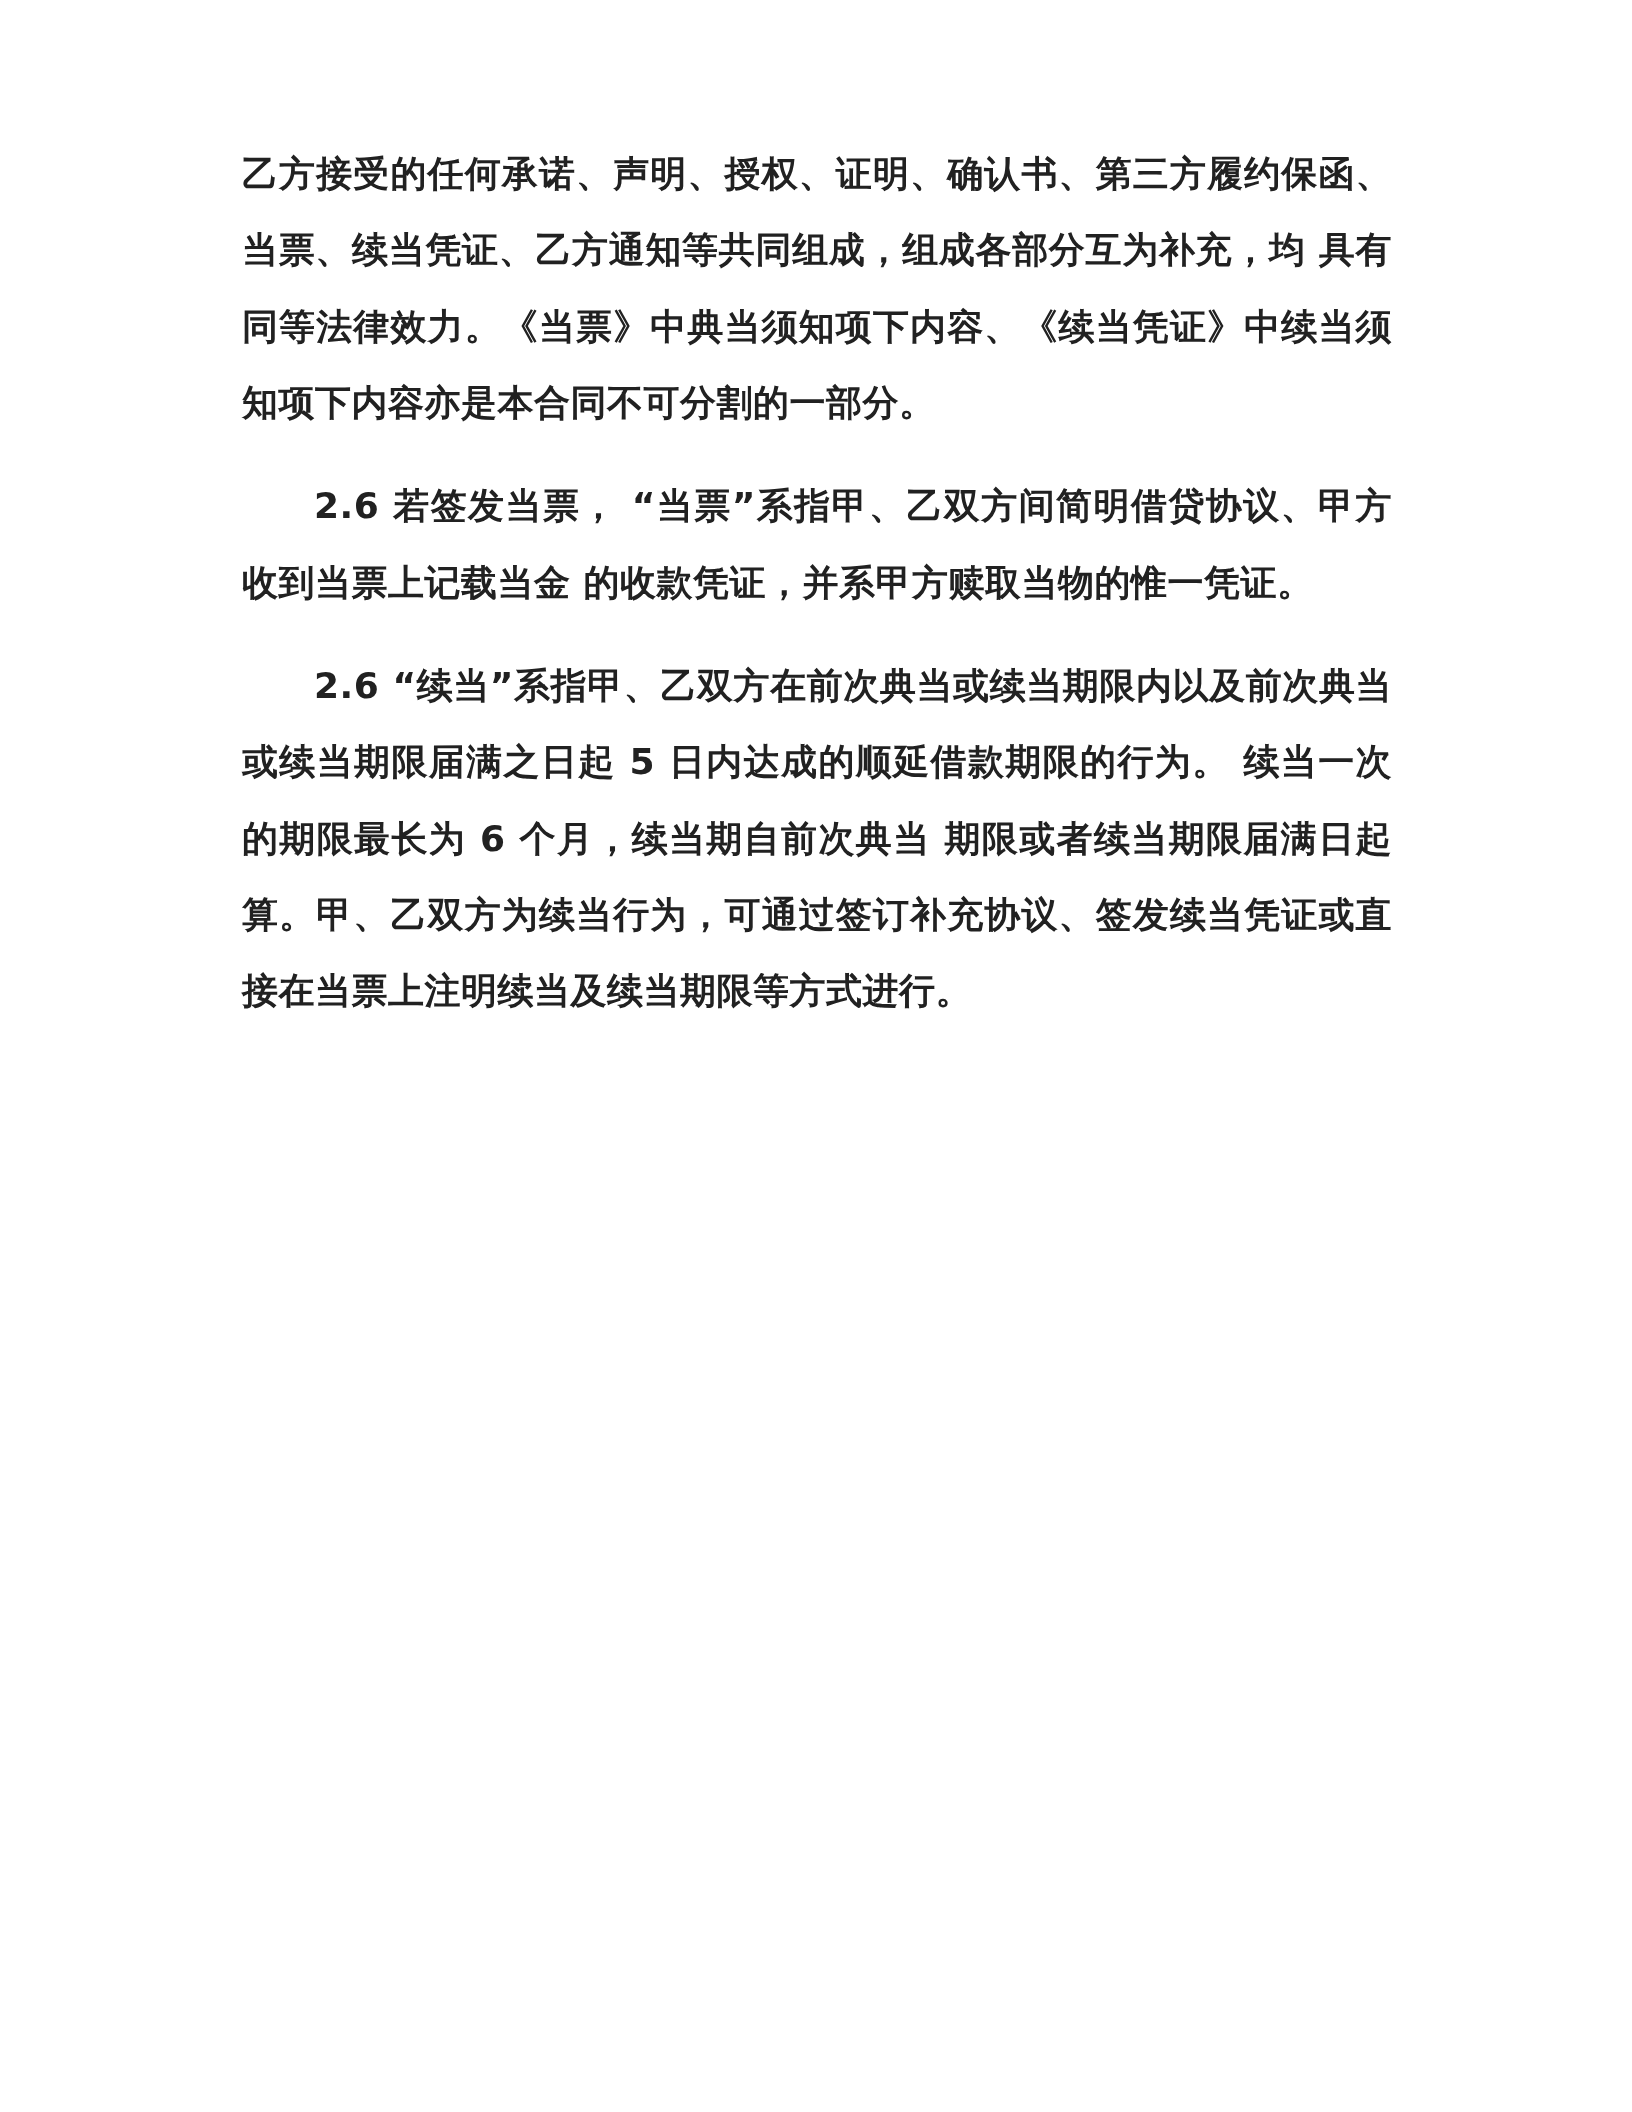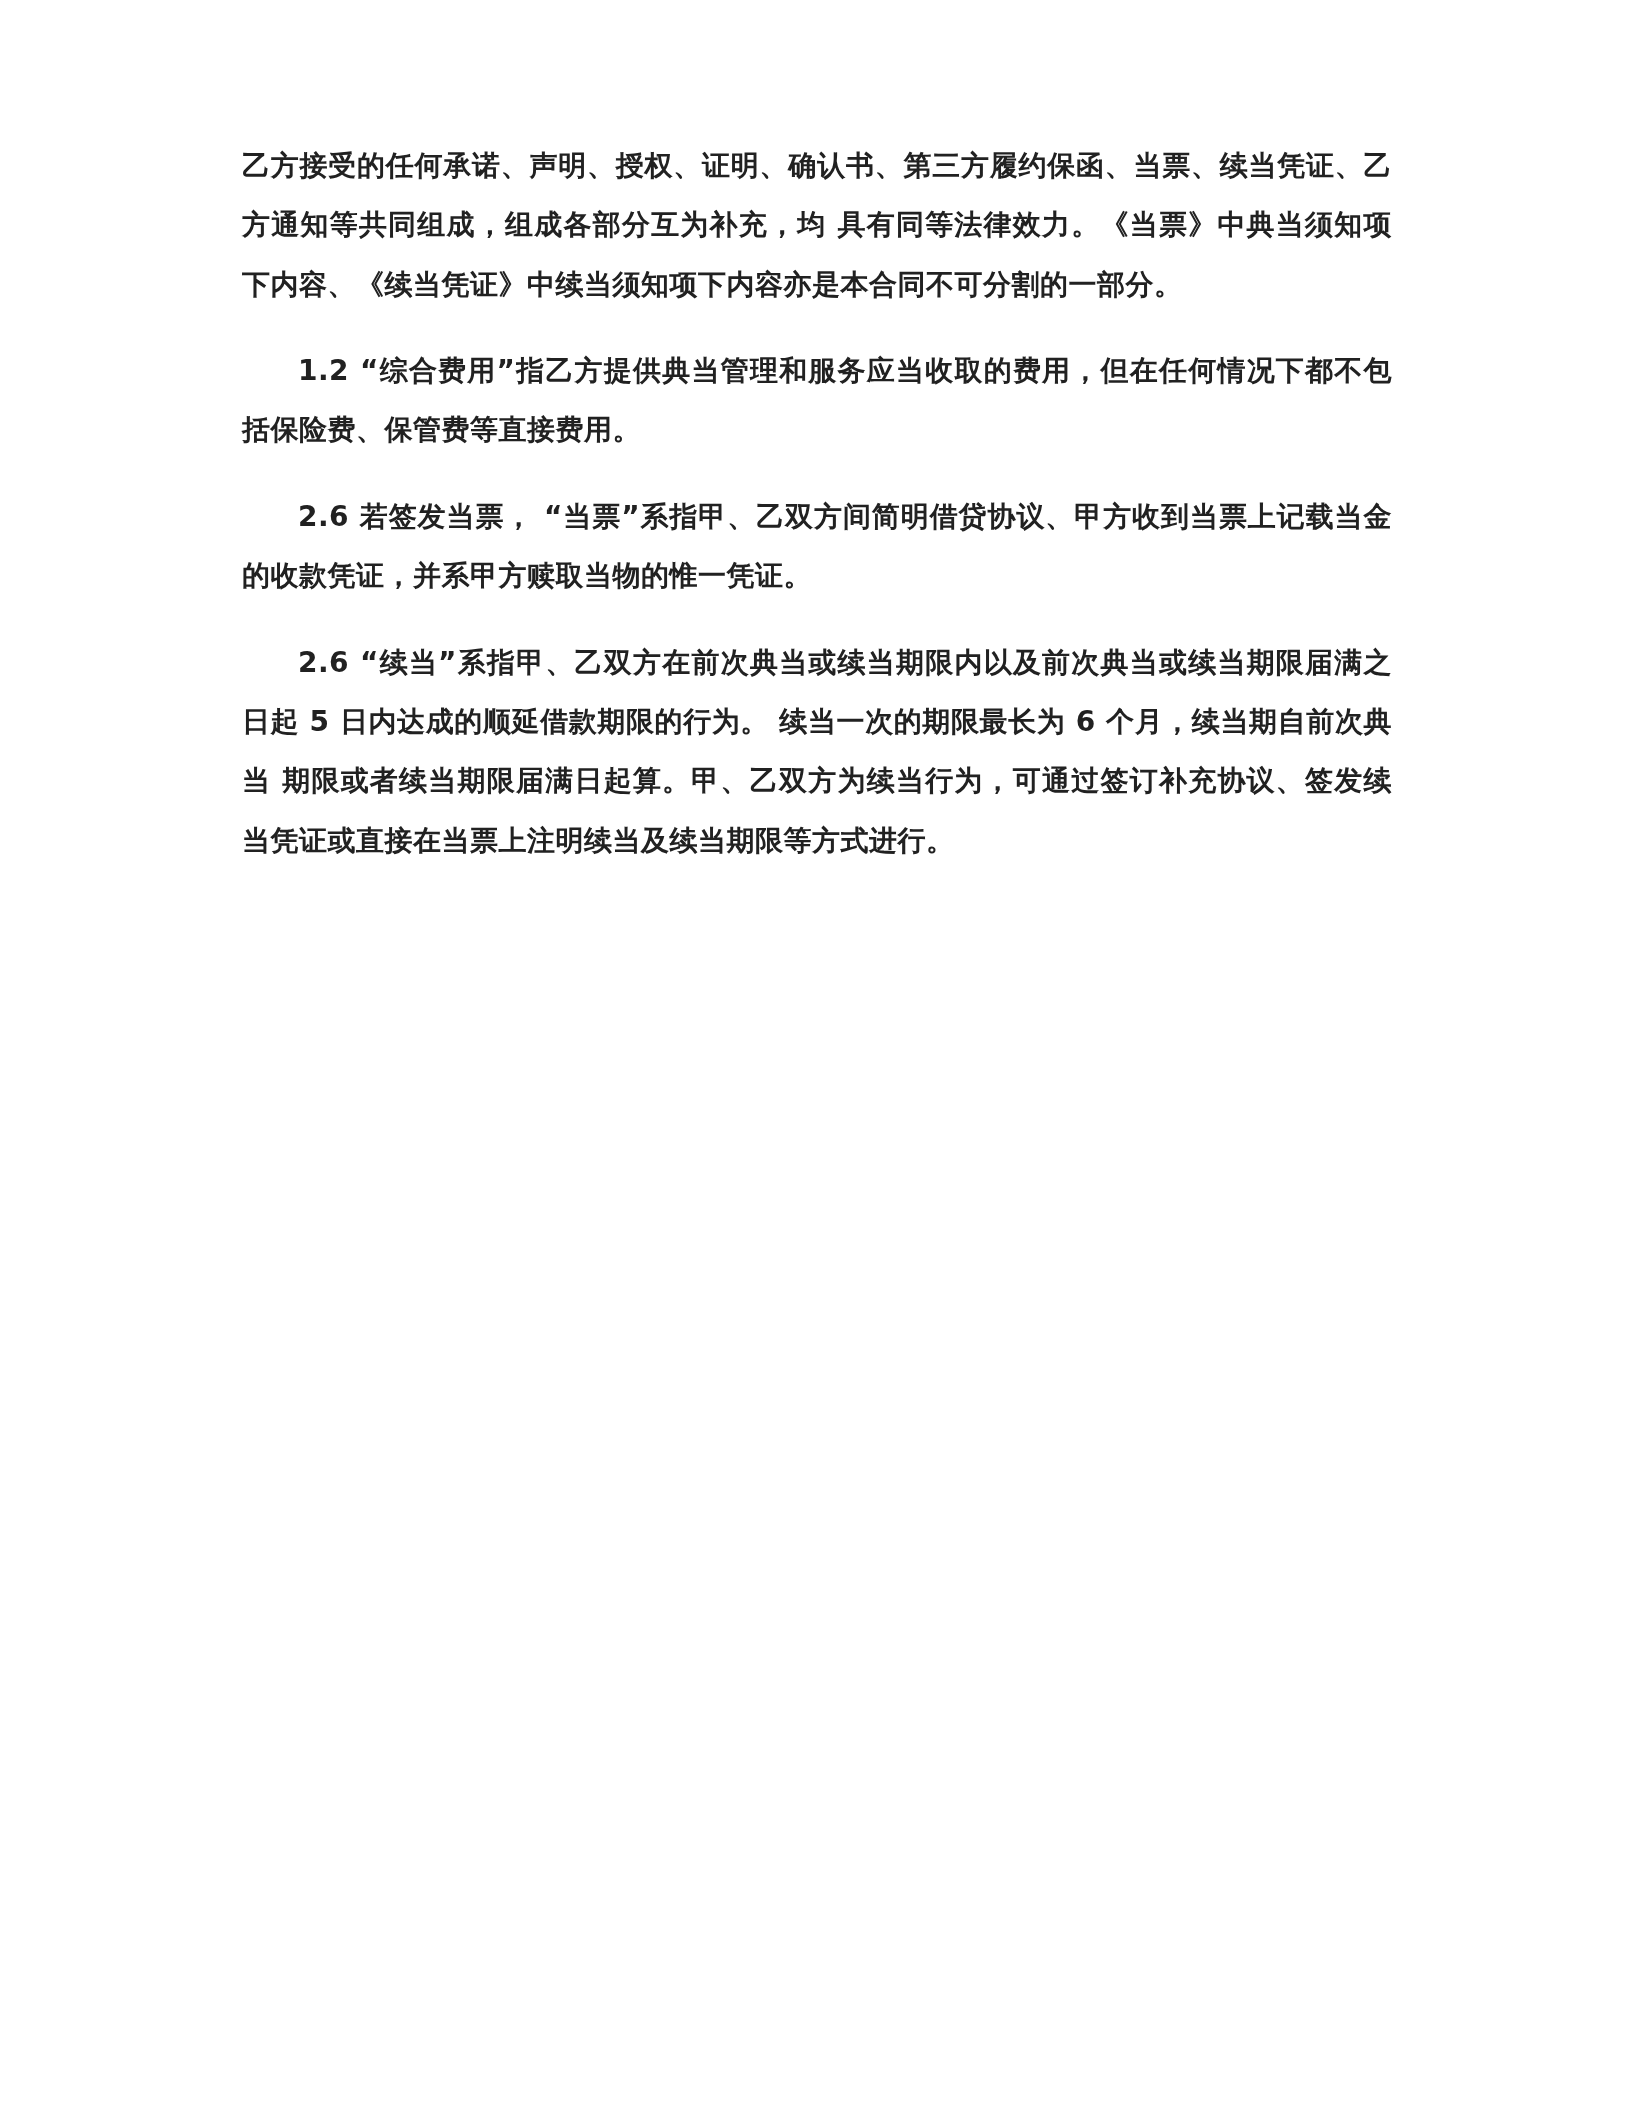--- a/index.html
+++ b/index.html
@@ -13,34 +13,33 @@
     overflow: hidden;
   }
   .page {
     box-sizing: border-box;
     width: 1632px;
     height: 2112px;
     padding: 136px 240px 0 242px;
     background: #ffffff;
     font-family: "DejaVu Sans", "Liberation Sans", sans-serif;
     font-weight: 700;
-    font-size: 28px;
+    font-size: 36px;
     color: #212121;
     text-align: justify;
   }
   .para {
     margin: 0 0 27px 0;
     line-height: 2.12;
     letter-spacing: 0.5px;
   }
   .para.indent {
     text-indent: 2em;
   }
 </style>
 </head>
 <body>
 
 <div class="page">
   <p class="para">乙方接受的任何承诺、声明、授权、证明、确认书、第三方履约保函、当票、续当凭证、乙方通知等共同组成，组成各部分互为补充，均 具有同等法律效力。《当票》中典当须知项下内容、《续当凭证》中续当须知项下内容亦是本合同不可分割的一部分。</p>
-  <p class="para indent">1.2 “综合费用”指乙方提供典当管理和服务应当收取的费用，但在任何情况下都不包 括保险费、保管费等直接费用。</p>
   <p class="para indent">2.6 若签发当票， “当票”系指甲、乙双方间简明借贷协议、甲方收到当票上记载当金 的收款凭证，并系甲方赎取当物的惟一凭证。</p>
   <p class="para indent">2.6 “续当”系指甲、乙双方在前次典当或续当期限内以及前次典当或续当期限届满之日起 5 日内达成的顺延借款期限的行为。 续当一次的期限最长为 6 个月，续当期自前次典当 期限或者续当期限届满日起算。甲、乙双方为续当行为，可通过签订补充协议、签发续当凭证或直接在当票上注明续当及续当期限等方式进行。</p>
 </div>
 
 </body></html>

